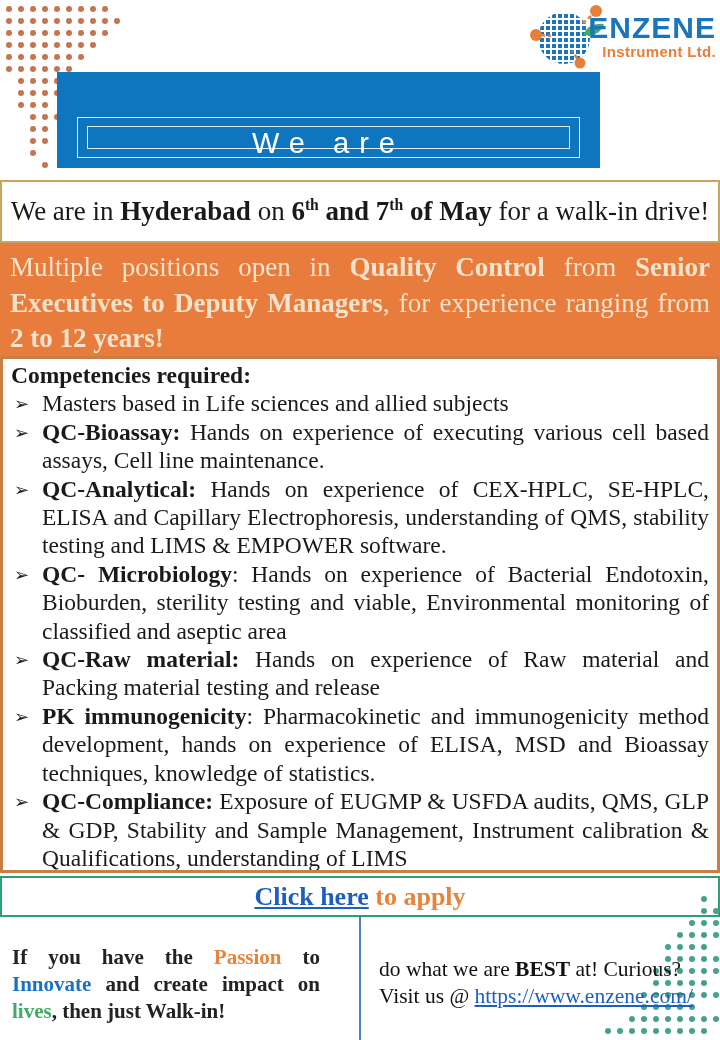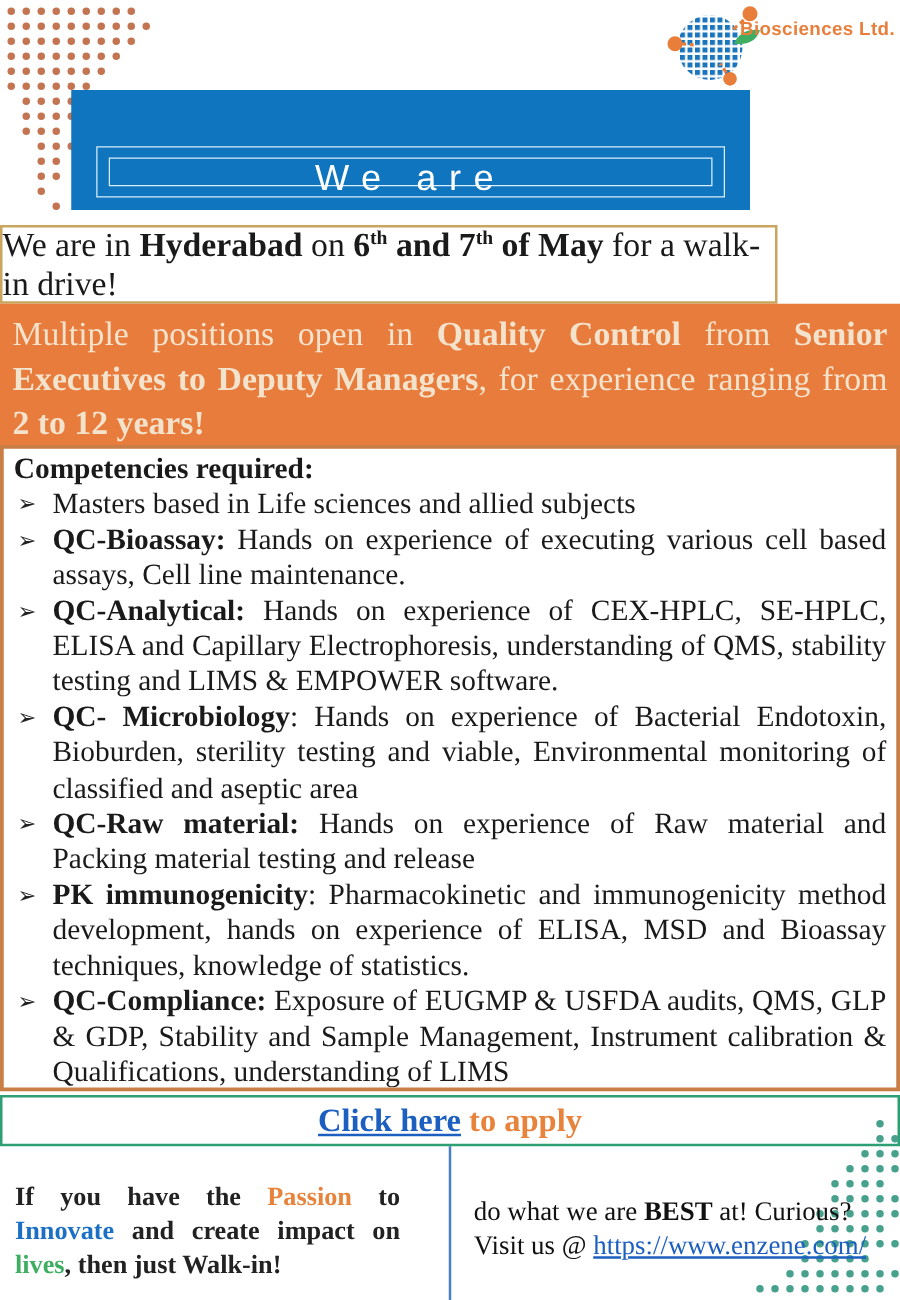--- a/index.html
+++ b/index.html
@@ -53,21 +53,21 @@
   .hb-frame-outer{position:absolute;top:10px;bottom:10px;left:20px;right:20px;
                   border:1.5px solid var(--banner-frame);margin-top:35px;}
   .hb-frame-inner{position:absolute;top:8px;bottom:8px;left:9px;right:9px;
                   border:1.5px solid var(--banner-frame);
                   display:flex;align-items:baseline;justify-content:center;gap:26px;
                   font-family:"Liberation Sans",sans-serif;color:#fff;}
   .hb-we{font-size:29px;letter-spacing:10px;}
   .hb-hiring{font-size:48px;letter-spacing:7px;}
 
   
-  .intro-box{position:absolute;left:0;top:180px;width:622px;height:63px;box-sizing:border-box;
+  .intro-box{position:absolute;left:0;top:180px;width:720px;height:63px;box-sizing:border-box;
              border:2px solid var(--tan-border);background:#fff;display:flex;align-items:center;
              justify-content:center;font-size:27px;z-index:1;}
 
   
   .positions-banner{position:absolute;left:0;top:243px;width:720px;height:128px;box-sizing:border-box;
                     background:var(--orange-banner);color:var(--orange-banner-text);
                     padding:7px 10px 0 10px;font-size:27px;line-height:35.5px;
                     text-align:justify;z-index:1;}
 
   
@@ -192,21 +192,22 @@
       <circle cx="36" cy="36" r="26" fill="url(#gp)"></circle>
       <line class="ml" x1="63" y1="14" x2="54" y2="22"></line>
       <line class="ml" x1="13" y1="33" x2="23" y2="34"></line>
       <line class="ml" x1="49" y1="56" x2="44" y2="49"></line>
       <circle class="mc" cx="68" cy="9" r="6"></circle>
       <circle class="mc" cx="8" cy="33" r="6"></circle>
       <circle class="mc" cx="52" cy="61" r="5.5"></circle>
       <path class="leaf" d="M55,33 Q61,20 76,22 Q72,35 55,33 Z"></path>
     </svg>
     <div class="logo-text">
-      <div class="logo-sub">Biosciences Ltd.</div>
+      <div class="logo-brand">ENZENE</div>
+      <div class="logo-sub">Instrument Ltd.</div>
     </div>
   </div>
 
   <div class="hiring-banner">
     <div class="hb-frame-outer">
       <div class="hb-frame-inner">
         <span class="hb-we">We are</span>
       </div>
     </div>
   </div>

